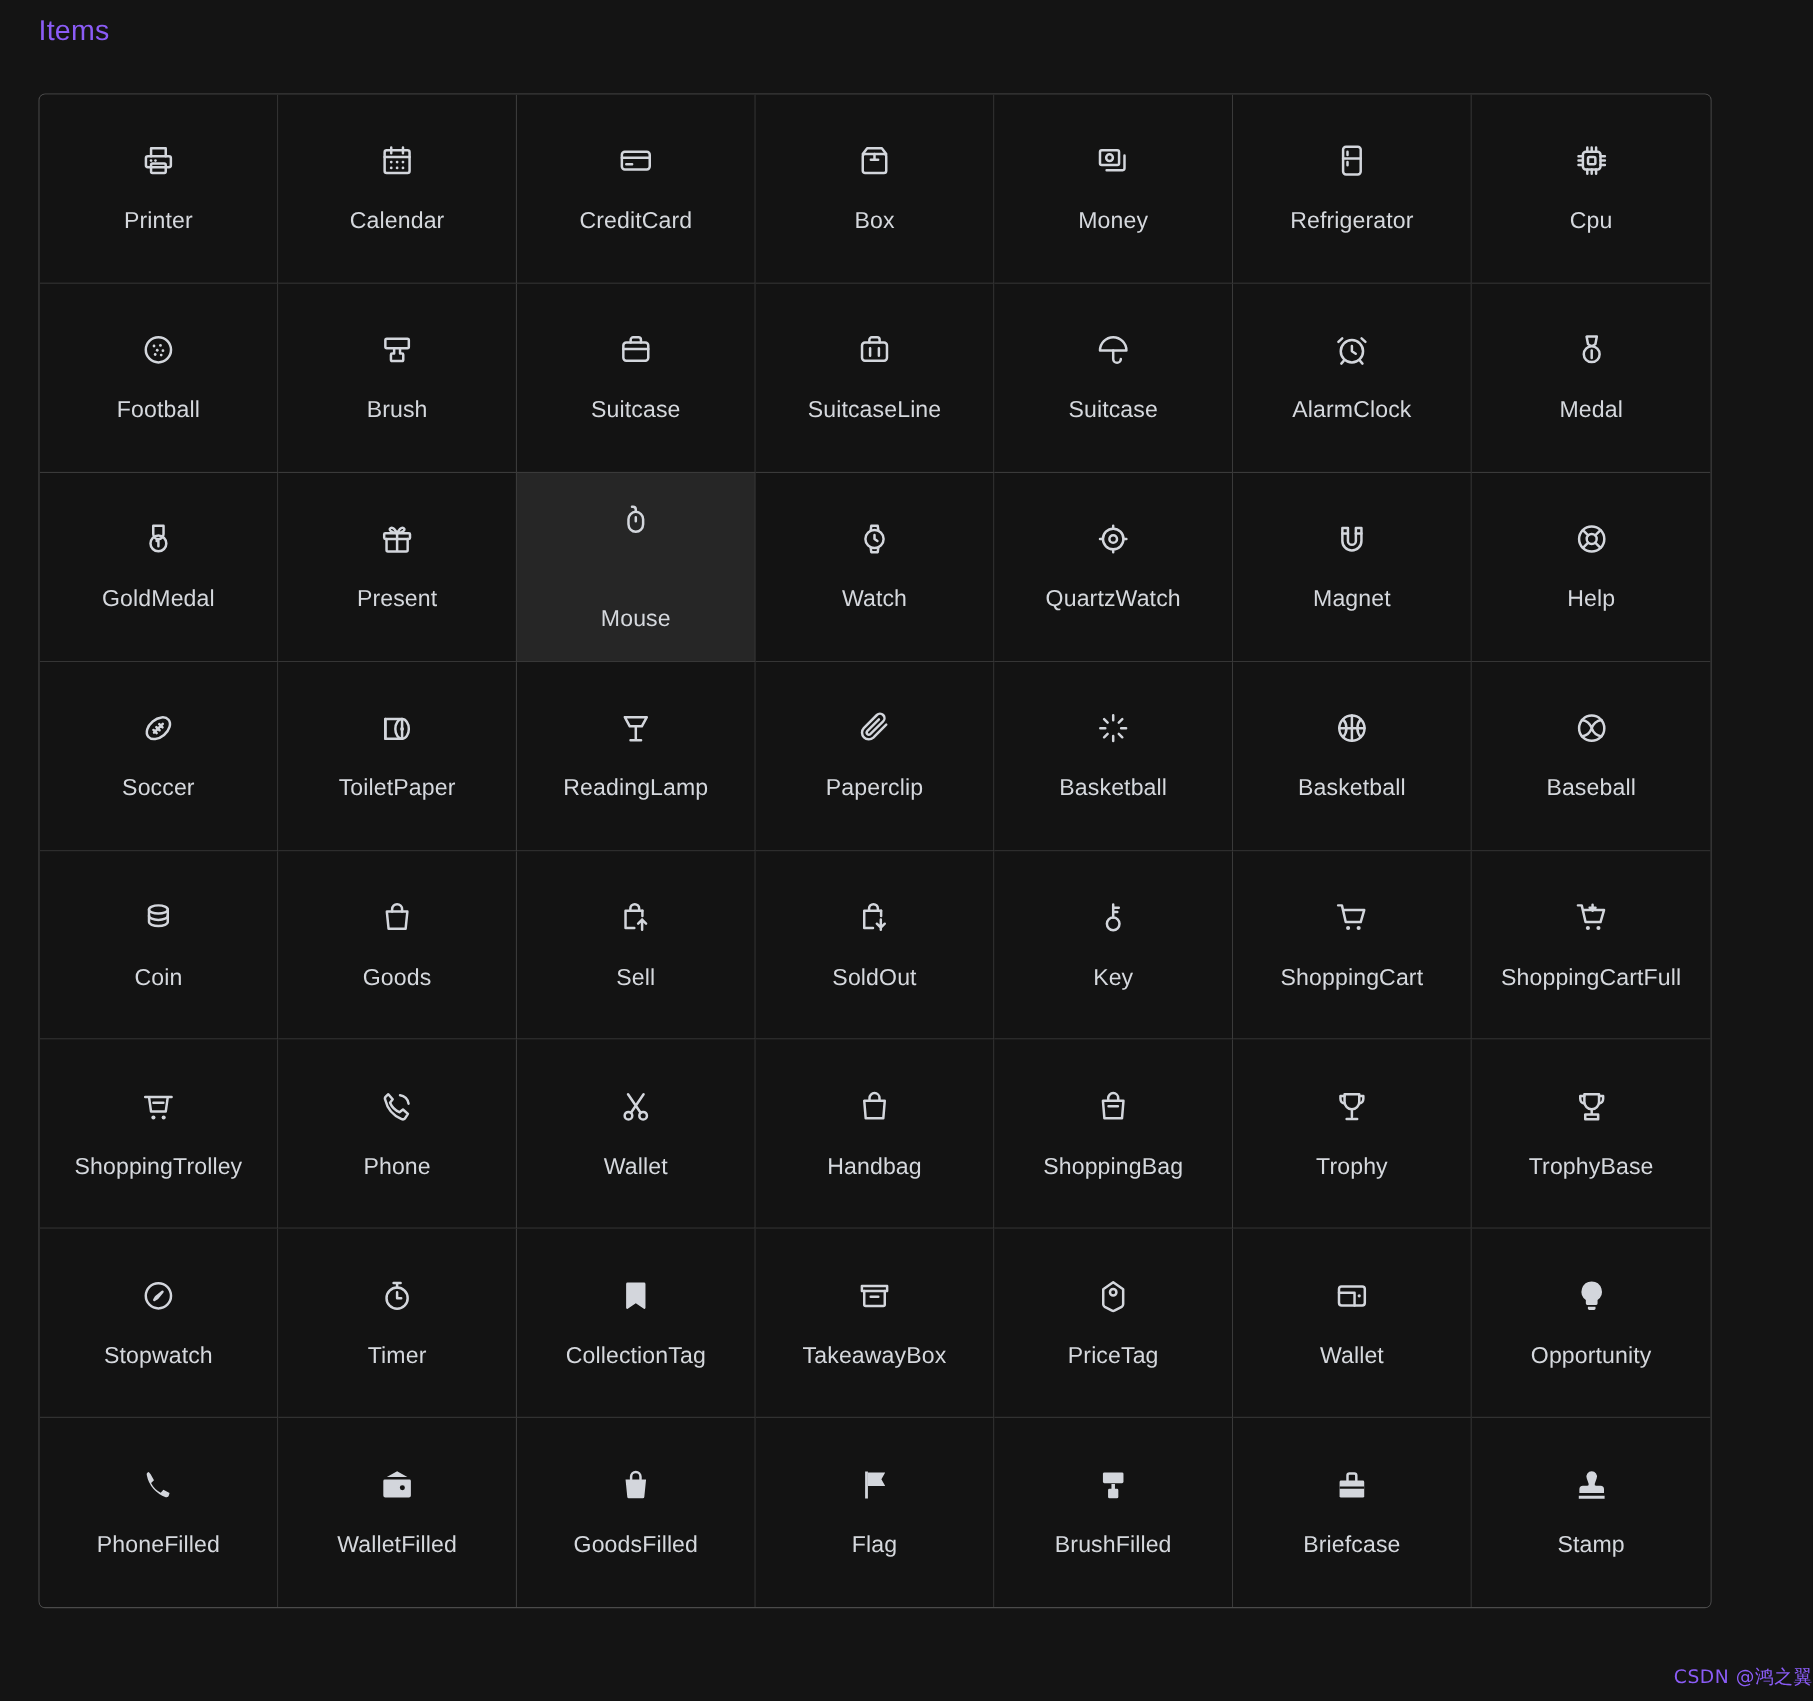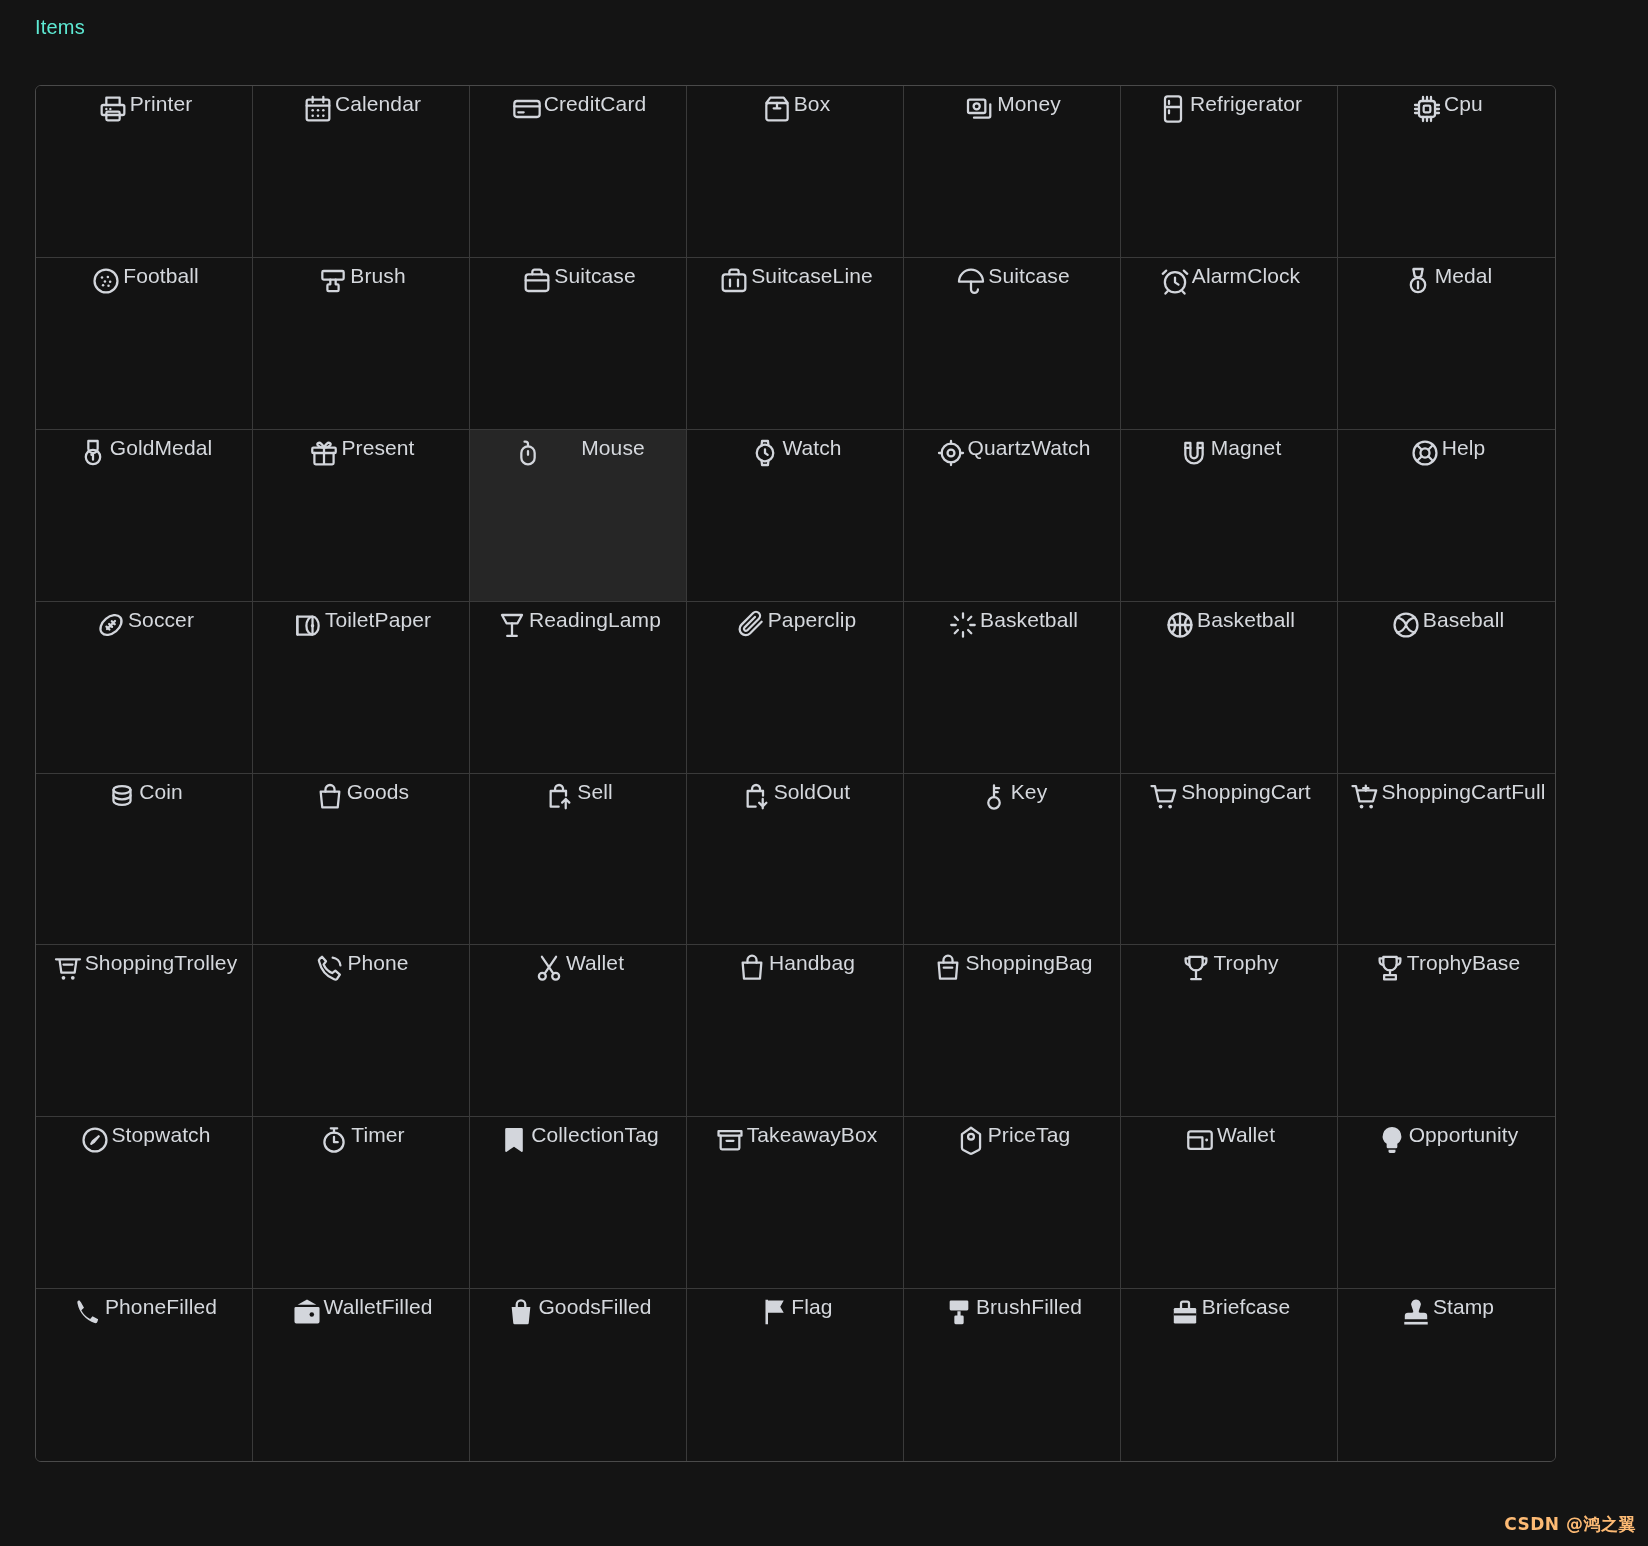--- a/index.html
+++ b/index.html
@@ -13,23 +13,23 @@
   #page {
     position: relative;
     width: 1648px;
     height: 1546px;
     background: #141414;
   }
   .page-title {
     position: absolute;
     left: 35px;
     top: 8px;
-    font-size: 20px;
+    font-size: 26px;
     line-height: 38px;
-    color: #5eead4;
+    color: #8b5cf6;
     font-weight: 400;
     letter-spacing: 0.2px;
     text-align: center;
   }
   .icon-grid {
     position: absolute;
     left: 35px;
     top: 85px;
     width: 1521px;
     height: 1377px;
@@ -37,21 +37,22 @@
     grid-template-columns: repeat(7, 1fr);
     grid-template-rows: repeat(8, 1fr);
     border: 1px solid #4a4a4a;
     border-radius: 6px;
     overflow: hidden;
     background: #131313;
   }
   .icon-cell {
     position: relative;
     display: flex;
-    flex-direction: row;
+    flex-direction: column;
+    align-items: center;
     justify-content: center;
     border-right: 1px solid #3a3a3a;
     border-bottom: 1px solid #3a3a3a;
     background: #131313;
     cursor: pointer;
     padding: 6px 4px;
   }
   .icon-cell:nth-child(7n) { border-right: none; }
   .icon-cell:nth-child(n+50) { border-bottom: none; }
   .icon-cell.is-hovered { background: #262626; gap: 36px; }
@@ -68,27 +69,26 @@
   .icon-label {
     font-size: 21px;
     line-height: 24px;
     color: #d5d8dd;
     text-align: center;
     white-space: nowrap;
     letter-spacing: 0.1px;
   }
   .watermark {
     position: absolute;
-    right: 12px;
+    right: 0;
     bottom: 10px;
     font-size: 17px;
-    color: #fdba74;
+    color: #8b5cf6;
     letter-spacing: 0.5px;
     font-family: "DejaVu Sans", sans-serif;
-    font-weight: bold;
   }
 </style>
 </head>
 <body>
 
 <div id="page">
 
   <div class="page-title">Items</div>
 
   <div class="icon-grid" id="icon-grid">

